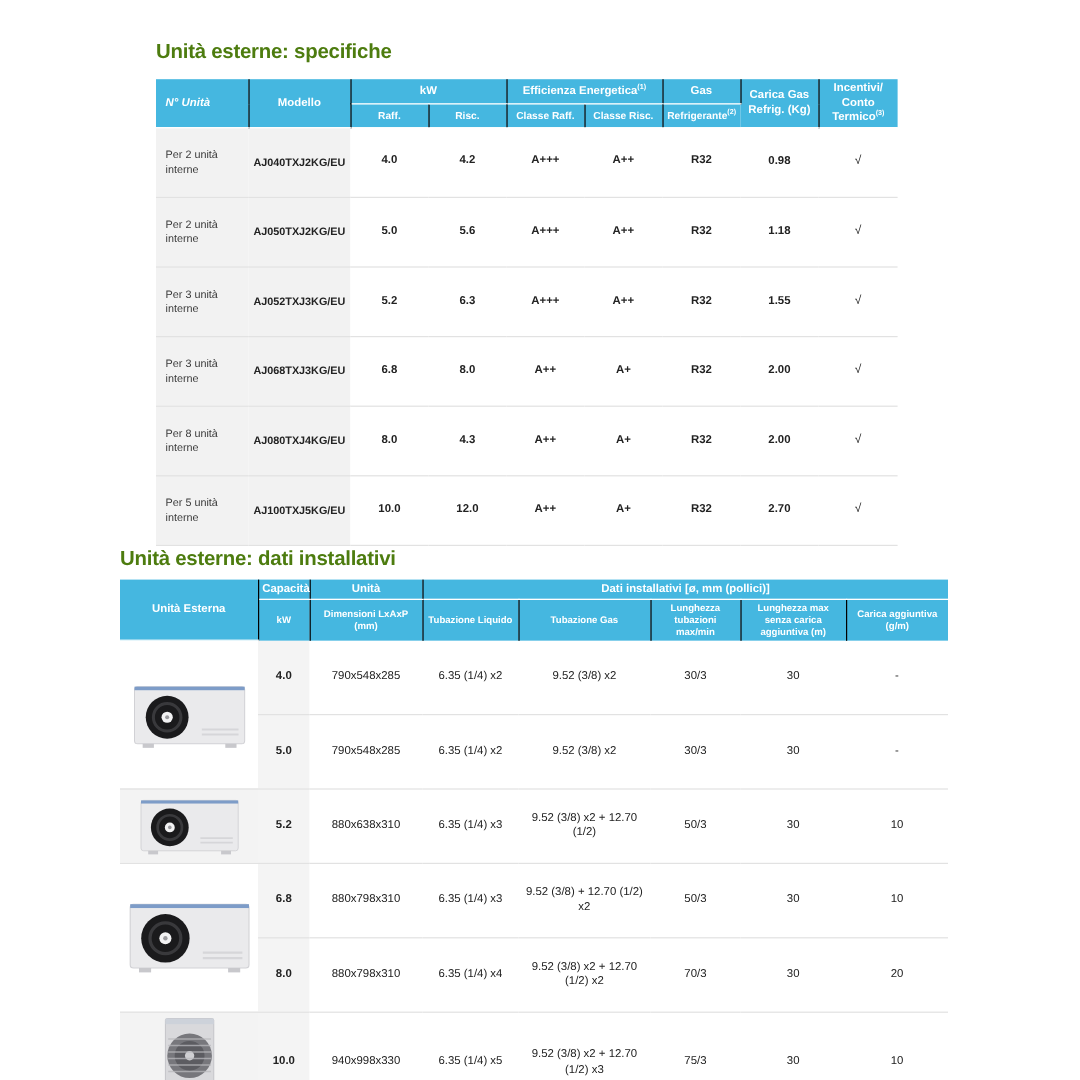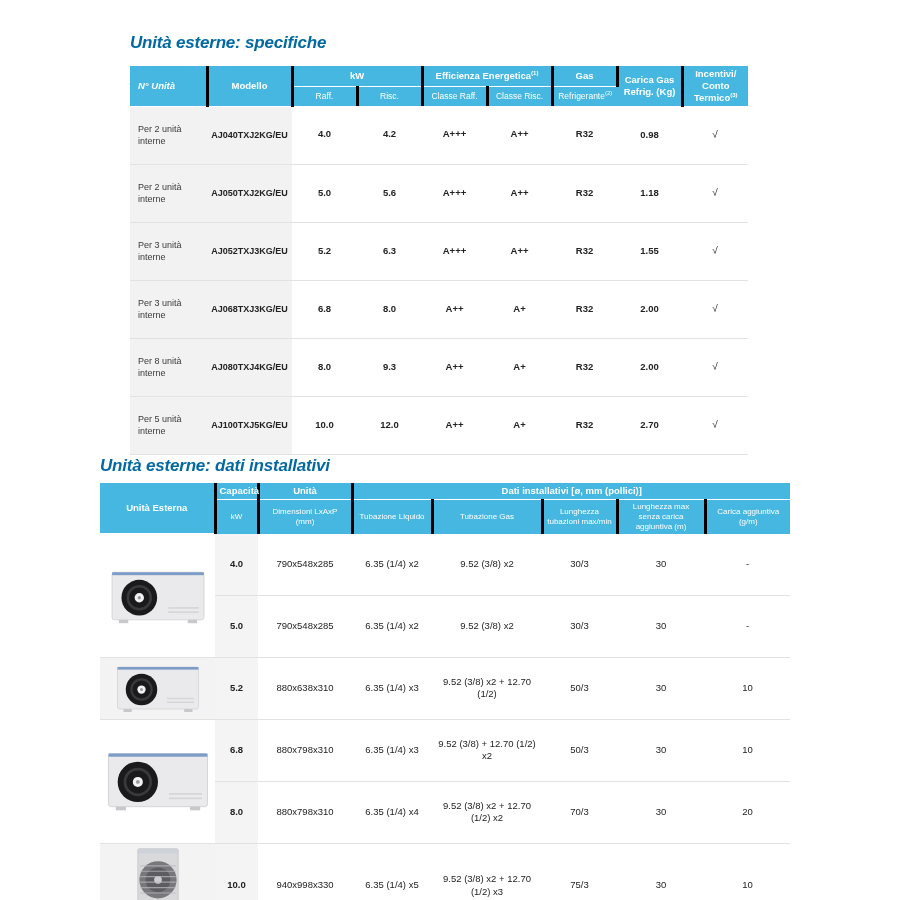--- a/index.html
+++ b/index.html
@@ -2,38 +2,38 @@
 <html><head>
 <meta charset="utf-8">
 <style>
   html,body{margin:0;padding:0;}
   body{
     width:900px;height:900px;background:#ffffff;
     font-family:"Liberation Sans", sans-serif;
     color:#222;position:relative;overflow:hidden;
   }
   .title{
-    position:absolute;font-size:17px;font-weight:bold;color:#0369a1;
-    margin:0;letter-spacing:-0.2px;font-style:italic;
+    position:absolute;font-size:17px;font-weight:bold;color:#4d7c0f;
+    margin:0;letter-spacing:-0.2px;
   }
   #title1{left:130px;top:33px;}
   #title2{left:100px;top:456px;}
 
   table{border-collapse:collapse;table-layout:fixed;}
   #table1{position:absolute;left:130px;top:66px;width:618px;}
   #table2{position:absolute;left:100px;top:483px;width:690px;}
 
   th{
     background:#45b7e0;color:#fff;font-weight:bold;font-size:9.5px;
     padding:2px 3px;vertical-align:middle;text-align:center;
-    border-right:3px solid #000000;line-height:1.25;
+    border-right:1px solid #000000;line-height:1.25;
   }
   th:last-child{border-right:none;}
   tr.grp-row th{border-bottom:1px solid #ffffff;}
-  tr.sub-row th{font-weight:normal;font-size:8.5px;}
+  tr.sub-row th{font-weight:bold;font-size:8.5px;}
   #table2 tr.sub-row th{font-size:8px;}
   th.al{text-align:left;padding-left:8px;font-style:italic;}
   th sup{font-size:6px;line-height:0;}
 
   td{
     font-size:9.5px;text-align:center;vertical-align:middle;
     border-bottom:1px solid #e2e2e2;padding:2px 4px;line-height:1.35;
     background:#ffffff;color:#222;
   }
   #table1 td{height:53px;text-align:center;}
@@ -129,21 +129,21 @@
       <td class="val">A++</td>
       <td class="val">A+</td>
       <td class="val">R32</td>
       <td class="val">2.00</td>
       <td class="chk">√</td>
     </tr>
     <tr>
       <td class="c-unita">Per 8 unità interne</td>
       <td class="c-modello">AJ080TXJ4KG/EU</td>
       <td class="val">8.0</td>
-      <td class="val">9.3</td>
+      <td class="val">4.3</td>
       <td class="val">A++</td>
       <td class="val">A+</td>
       <td class="val">R32</td>
       <td class="val">2.00</td>
       <td class="chk">√</td>
     </tr>
     <tr>
       <td class="c-unita">Per 5 unità interne</td>
       <td class="c-modello">AJ100TXJ5KG/EU</td>
       <td class="val">10.0</td>

